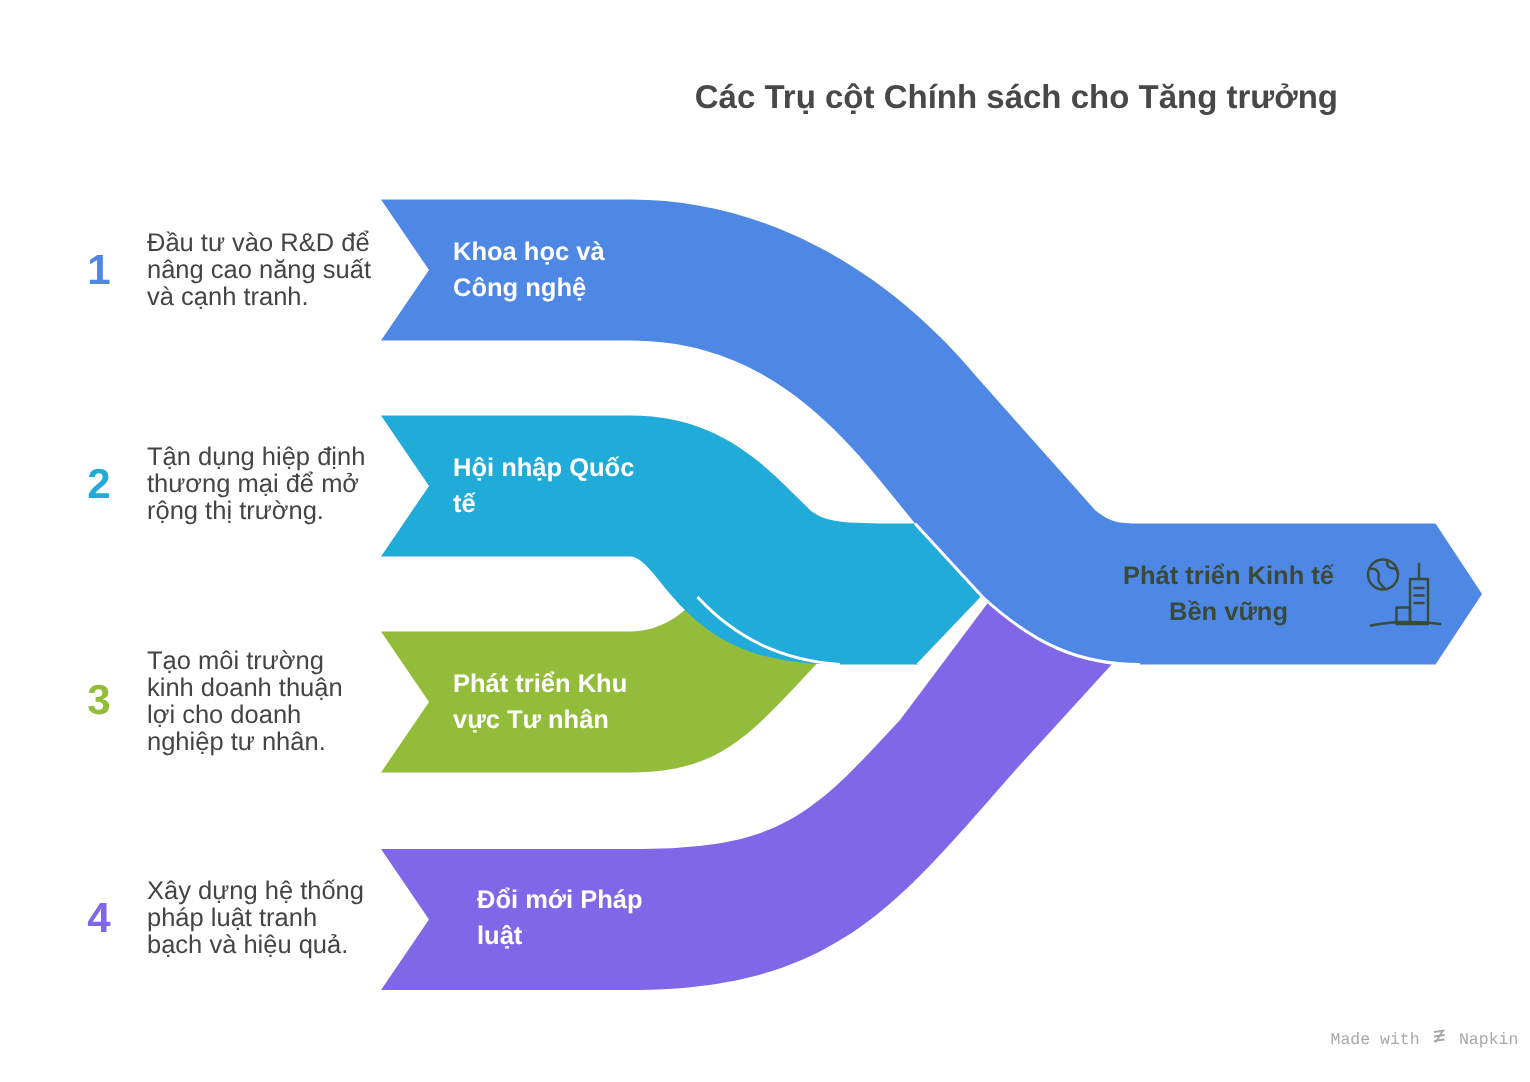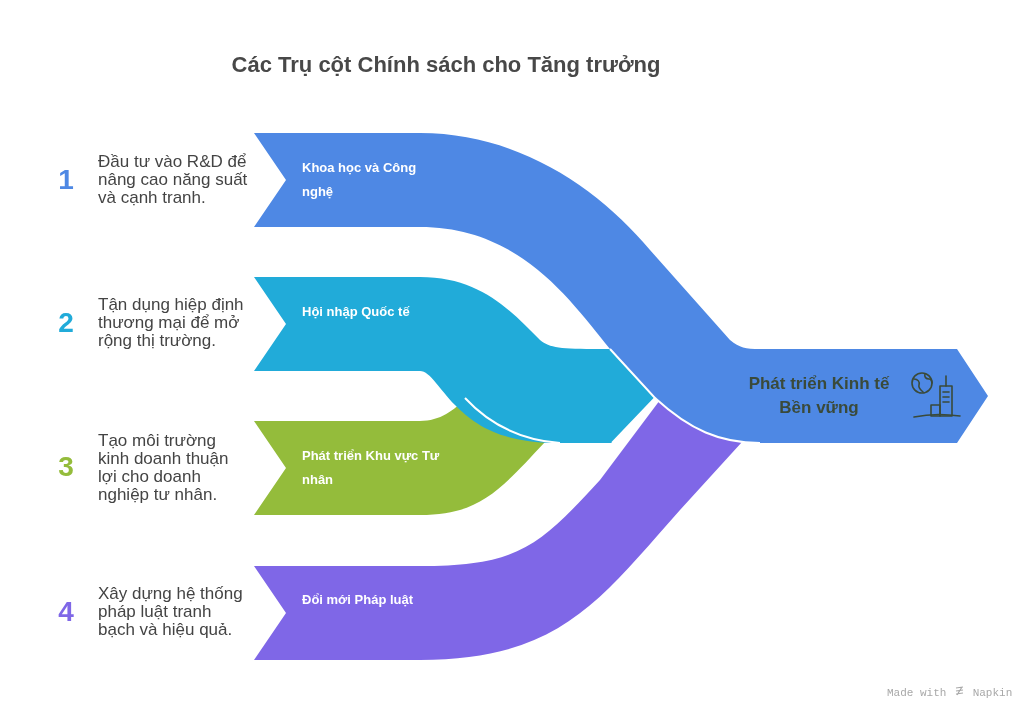--- a/index.html
+++ b/index.html
@@ -1,25 +1,25 @@
 <!DOCTYPE html>
 <html><head>
   <meta charset="utf-8">
   <style>
     html, body { margin: 0; padding: 0; background: #ffffff; }
     body { width: 1020px; height: 721px; position: relative; overflow: hidden;
            font-family: "Liberation Sans", sans-serif; }
-    .title { position: absolute; left: 0; width: 892px; top: 52px; text-align: center;
+    .title { position: absolute; left: 0; width: 892px; top: 52px; text-align: right;
              font-size: 22px; font-weight: bold; color: #484848; }
     svg.flow { position: absolute; left: 0; top: 0; }
     .num { position: absolute; left: 56px; width: 20px; text-align: center;
            font-size: 28px; font-weight: bold; }
     .desc { position: absolute; left: 98px; width: 150px; font-size: 17px;
             line-height: 18px; color: #444; }
-    .label { position: absolute; left: 302px; width: 150px; font-size: 13px;
+    .label { position: absolute; left: 302px; width: 150px; font-size: 17px;
              font-weight: bold; line-height: 24px; color: #ffffff; }
     .out-label { position: absolute; left: 740px; width: 158px; text-align: center;
                  font-size: 17px; font-weight: bold; line-height: 24px; color: #3a4a3a; }
     .out-icon { position: absolute; left: 908px; top: 370px; width: 56px; height: 52px; }
     .footer { position: absolute; left: 887px; top: 686px; font-size: 11px; color: #a8a8a8; font-family: Liberation Mono, monospace; }
     .footer .logo { display: inline-block; margin: 0 2px; }
   </style>
 </head>
 <body>
 
@@ -47,21 +47,21 @@
 <div class="num" style="top: 307px; color: rgb(33, 171, 217);">2</div>
 <div class="desc" style="top:296px;">Tận dụng hiệp định thương mại để mở rộng thị trường.</div>
 <div class="label" style="top:300px;width:140px;">Hội nhập Quốc tế</div>
 
 <div class="num" style="top: 451px; color: rgb(148, 188, 59);">3</div>
 <div class="desc" style="top:432px;">Tạo môi trường kinh doanh thuận lợi cho doanh nghiệp tư nhân.</div>
 <div class="label" style="top:444px;width:140px;">Phát triển Khu vực Tư nhân</div>
 
 <div class="num" style="top: 596px; color: rgb(127, 103, 231);">4</div>
 <div class="desc" style="top:585px;">Xây dựng hệ thống pháp luật tranh bạch và hiệu quả.</div>
-<div class="label" style="top:588px;width:140px;">Đổi mới Pháp luật</div>
+<div class="label" style="top:588px;width:140px;margin-left:16px;">Đổi mới Pháp luật</div>
 
 <div class="out-label" style="top:372px;">Phát triển Kinh tế Bền vững</div>
 <svg class="out-icon" viewBox="0 0 56 52">
   <g fill="none" stroke="#3a4a3a" stroke-width="1.6" stroke-linejoin="round" stroke-linecap="round">
     <circle cx="14" cy="13" r="10"></circle>
     <path d="M6,9 C10,9 12,12 11,15 C10,18 13,20 15,22"></path>
     <path d="M17,4 C16,7 18,9 21,9 C23,9 24,11 24,13"></path>
     <line x1="38" y1="6" x2="38" y2="16"></line>
     <rect x="32" y="16" width="12" height="30"></rect>
     <line x1="35" y1="22" x2="41" y2="22"></line>

